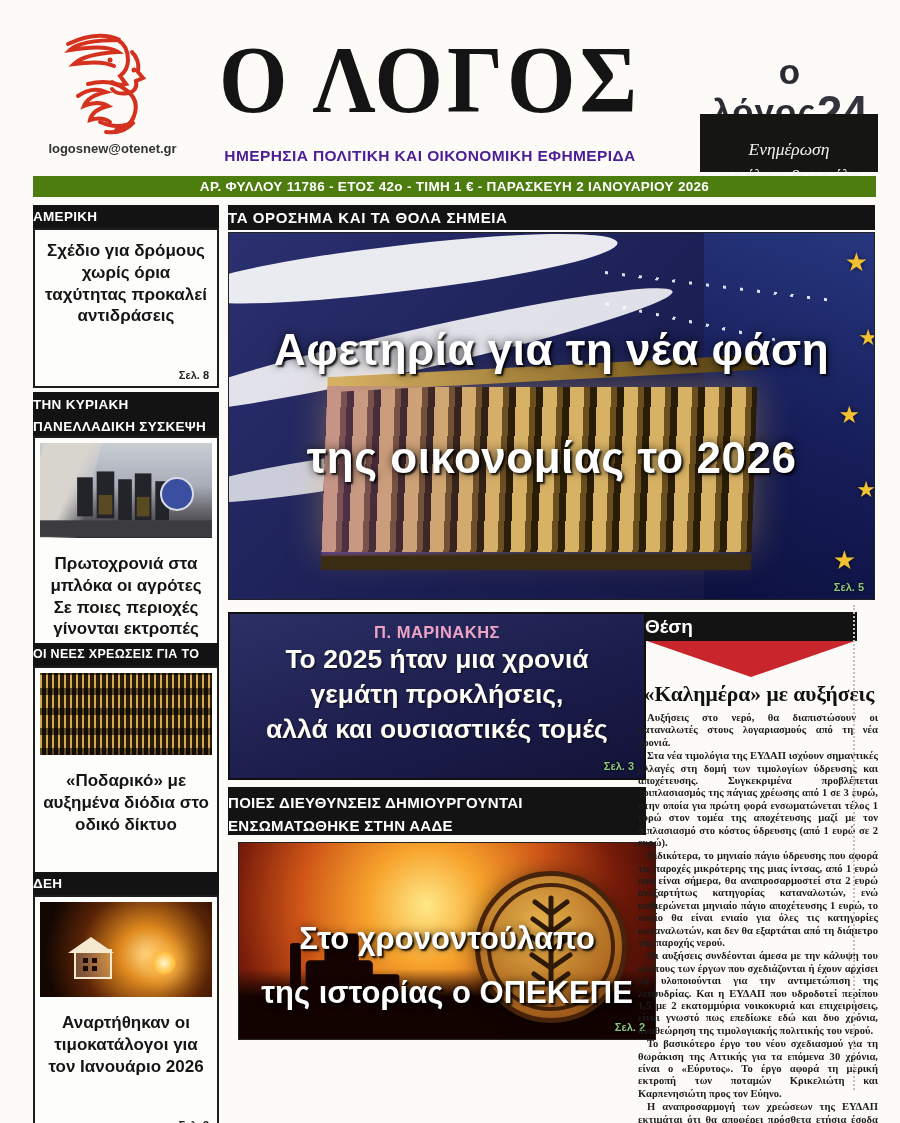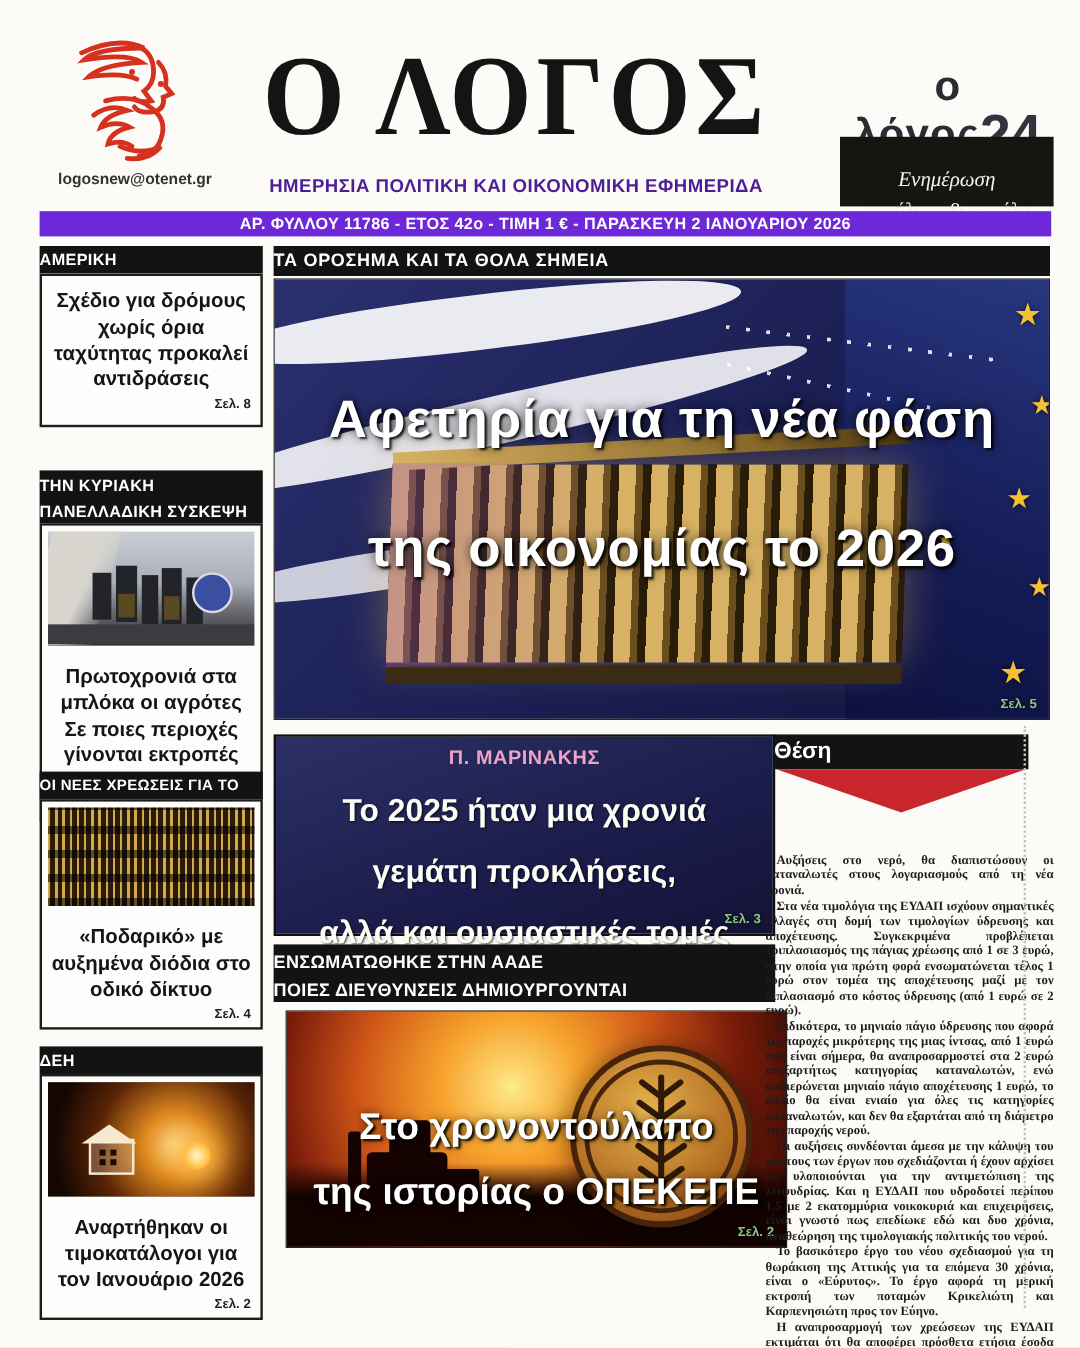--- a/index.html
+++ b/index.html
@@ -15,30 +15,30 @@
   .np-subtitle{position:absolute;left:195px;top:147px;width:470px;text-align:center;
                font-weight:bold;font-size:15.5px;color:#4c1d95;letter-spacing:.4px;}
   .sitebox{position:absolute;left:702px;top:52px;width:176px;text-align:center;color:#2b2b33;}
   .sitebox .g{font-weight:bold;font-size:35px;letter-spacing:1px;vertical-align:middle;}
   .sitebox .n24{font-weight:bold;font-size:46px;color:#33333d;vertical-align:middle;line-height:.8;}
   .urlrow{margin-top:2px;font-size:11px;font-weight:bold;color:#3a3a44;}
   .urlrow .dash{display:inline-block;width:48px;height:2px;background:#3a3a44;vertical-align:middle;margin-right:5px;}
   .tagline{position:absolute;left:700px;top:114px;width:178px;height:58px;background:#151511;
            color:#f3f2ee;text-align:center;font-family:"Liberation Serif",serif;font-style:italic;
            font-size:17.5px;line-height:1.5;padding-top:22px;box-sizing:border-box;}
-  .issue-bar{position:absolute;left:33px;top:176px;width:843px;height:21px;background:#6d28d9;
+  .issue-bar{position:absolute;left:33px;top:176px;width:843px;height:21px;background:#4d7c0f;
              color:#fff;font-weight:bold;font-size:13.5px;text-align:center;line-height:21px;letter-spacing:.3px;}
   
   .black-bar{background:#131313;color:#fff;font-weight:bold;}
   .side-box{position:absolute;left:33px;width:186px;}
   .side-head{height:23px;line-height:23px;font-size:13.5px;letter-spacing:.3px;}
   .side-head.two{height:44px;line-height:1.6;padding-top:2px;box-sizing:border-box;}
   .side-body{border:2px solid #1d1d1d;background:#fdfdfb;position:relative;box-sizing:border-box;}
   .side-headline{font-weight:bold;font-size:17px;line-height:1.28;text-align:center;color:#151515;padding:10px 5px 4px;}
-  .pageref{font-weight:bold;font-size:11px;color:#222;text-align:right;padding:0 8px 5px;}
+  .pageref{font-weight:bold;font-size:11px;color:#222;text-align:right;padding:0 8px 5px;margin-top:38px;}
   .pageref.on-photo{position:absolute;right:10px;bottom:6px;color:#8dc87c;padding:0;text-shadow:0 0 3px #000;}
   .side-photo{margin:5px;height:95px;position:relative;overflow:hidden;}
   
   .kicker-bar{position:absolute;left:228px;top:205px;width:647px;height:25px;font-size:15px;
               line-height:25px;letter-spacing:.6px;}
   .hero{position:absolute;left:228px;top:232px;width:647px;height:368px;overflow:hidden;
         background:linear-gradient(135deg,#2b3070 0%,#1a1e52 55%,#12153f 100%);border:1px solid #222;box-sizing:border-box;}
   .eu-panel{position:absolute;right:0;top:0;width:170px;height:100%;
             background:linear-gradient(200deg,#27377f 0%,#161d58 55%,#0d1140 100%);}
   .eu-star{position:absolute;color:#f2c132;text-shadow:0 0 4px rgba(0,0,0,.6);}
@@ -53,21 +53,21 @@
   .col-tint{position:absolute;left:0;top:20px;width:45%;height:170px;
             background:linear-gradient(90deg,rgba(160,90,200,.35),rgba(160,90,200,0));}
   .steps{height:16px;background:#3a2c12;margin-top:2px;}
   .hero-headline{position:absolute;width:100%;text-align:center;color:#fff;font-weight:bold;
                  font-size:44px;letter-spacing:.5px;
                  text-shadow:2px 2px 2px rgba(0,0,0,.85),0 0 10px rgba(0,0,0,.7);}
   .marinakis{top:612px;height:168px;border:2px solid #101010;box-sizing:border-box;
              background:linear-gradient(160deg,#2c3066 0%,#1b1c4a 60%,#131338 100%);position:absolute;left:228px;width:418px;text-align:center;}
   .mar-kicker{color:#eda3c5;font-weight:bold;font-size:16.5px;margin-top:9px;letter-spacing:.5px;}
   .mar-line{color:#fdfdf6;font-weight:bold;font-size:26.5px;line-height:1.33;
-            text-shadow:1px 1px 2px rgba(0,0,0,.7);margin-top:16px;}
+            text-shadow:1px 1px 2px rgba(0,0,0,.7);}
   .aade-bar{position:absolute;left:228px;top:787px;width:418px;height:48px;font-size:15px;
             line-height:1.55;padding-top:4px;box-sizing:border-box;letter-spacing:.3px;}
   .opekepe{position:absolute;left:238px;top:842px;width:418px;height:198px;overflow:hidden;border:1px solid #222;box-sizing:border-box;
            background:radial-gradient(circle at 45% 32%,#ffe98a 0%,#f7a32c 22%,#cf5517 48%,#7a1c0a 72%,#2a0603 100%);}
   .op-sil{position:absolute;left:0;bottom:0;width:100%;height:70px;
           background:linear-gradient(0deg,#120301 60%,rgba(18,3,1,0));}
   .emblem{position:absolute;right:28px;top:28px;width:152px;height:152px;border-radius:50%;
           border:5px solid #46230a;box-sizing:border-box;
           background:radial-gradient(circle at 42% 35%,#e7b34d 0%,#b06a20 62%,#7a3c10 100%);
           box-shadow:0 0 22px rgba(0,0,0,.45);}
@@ -225,22 +225,22 @@
 
   <div class="marinakis">
     <div class="mar-kicker">Π. ΜΑΡΙΝΑΚΗΣ</div>
     <div class="mar-line">Το 2025 ήταν μια χρονιά</div>
     <div class="mar-line">γεμάτη προκλήσεις,</div>
     <div class="mar-line">αλλά και ουσιαστικές τομές</div>
     <div class="pageref on-photo">Σελ. 3</div>
   </div>
 
   <div class="black-bar aade-bar">
+    <div>ΠΟΙΕΣ ΔΙΕΥΘΥΝΣΕΙΣ ΔΗΜΙΟΥΡΓΟΥΝΤΑΙ</div>
     <div>ΕΝΣΩΜΑΤΩΘΗΚΕ ΣΤΗΝ ΑΑΔΕ</div>
-    <div>ΠΟΙΕΣ ΔΙΕΥΘΥΝΣΕΙΣ ΔΗΜΙΟΥΡΓΟΥΝΤΑΙ</div>
   </div>
 
   <div class="opekepe">
     <div class="op-sil"></div>
     <svg viewBox="0 0 418 251" style="position:absolute;left:0;top:0;width:100%;height:100%;">
       <g fill="#140301">
         <rect x="28" y="150" width="86" height="52" rx="6"></rect>
         <rect x="52" y="116" width="44" height="44" rx="5"></rect>
         <rect x="108" y="168" width="40" height="26" rx="4"></rect>
         <circle cx="46" cy="206" r="16"></circle>
@@ -261,20 +261,21 @@
         <circle cx="71" cy="71" r="62" stroke="#46230a" stroke-width="4" fill="none"></circle>
       </svg>
     </div>
     <div class="op-headline" style="top:78px;">Στο χρονοντούλαπο</div>
     <div class="op-headline" style="top:132px;">της ιστορίας ο ΟΠΕΚΕΠΕ</div>
     <div class="pageref on-photo">Σελ. 2</div>
   </div>
 
   <div class="black-bar thesi-bar">Θέση</div>
   <div class="thesi-tri"></div>
+  <div class="thesi-title">«Καλημέρα» με αυξήσεις</div>
   <div class="thesi-body">
     <p>Αυξήσεις στο νερό, θα διαπιστώσουν οι καταναλωτές στους λογαριασμούς από τη νέα χρονιά.</p>
     <p>Στα νέα τιμολόγια της ΕΥΔΑΠ ισχύουν σημαντικές αλλαγές στη δομή των τιμολογίων ύδρευσης και αποχέτευσης. Συγκεκριμένα προβλέπεται τριπλασιασμός της πάγιας χρέωσης από 1 σε 3 ευρώ, στην οποία για πρώτη φορά ενσωματώνεται τέλος 1 ευρώ στον τομέα της αποχέτευσης μαζί με τον διπλασιασμό στο κόστος ύδρευσης (από 1 ευρώ σε 2 ευρώ).</p>
     <p>Ειδικότερα, το μηνιαίο πάγιο ύδρευσης που αφορά τις παροχές μικρότερης της μιας ίντσας, από 1 ευρώ που είναι σήμερα, θα αναπροσαρμοστεί στα 2 ευρώ ανεξαρτήτως κατηγορίας καταναλωτών, ενώ καθιερώνεται μηνιαίο πάγιο αποχέτευσης 1 ευρώ, το οποίο θα είναι ενιαίο για όλες τις κατηγορίες καταναλωτών, και δεν θα εξαρτάται από τη διάμετρο της παροχής νερού.</p>
     <p>Οι αυξήσεις συνδέονται άμεσα με την κάλυψη του κόστους των έργων που σχεδιάζονται ή έχουν αρχίσει να υλοποιούνται για την αντιμετώπιση της λειψυδρίας. Και η ΕΥΔΑΠ που υδροδοτεί περίπου 1,5 με 2 εκατομμύρια νοικοκυριά και επιχειρήσεις, είναι γνωστό πως επεδίωκε εδώ και δυο χρόνια, αναθεώρηση της τιμολογιακής πολιτικής του νερού.</p>
     <p>Το βασικότερο έργο του νέου σχεδιασμού για τη θωράκιση της Αττικής για τα επόμενα 30 χρόνια, είναι ο «Εύρυτος». Το έργο αφορά τη μερική εκτροπή των ποταμών Κρικελιώτη και Καρπενησιώτη προς τον Εύηνο.</p>
     <p>Η αναπροσαρμογή των χρεώσεων της ΕΥΔΑΠ εκτιμάται ότι θα αποφέρει πρόσθετα ετήσια έσοδα για την επόμενη πενταετία, συνολικού ύψους περίπου 400 εκατ. ευρώ, ενισχύοντας τη χρηματοοικονομική βιωσιμότητα της εταιρείας και τη δυνατότητα υλοποίησης επενδύσεων στις υποδομές ύδρευσης και αποχέτευσης.</p>
 
   </div>
   <div class="col-dots"></div>

